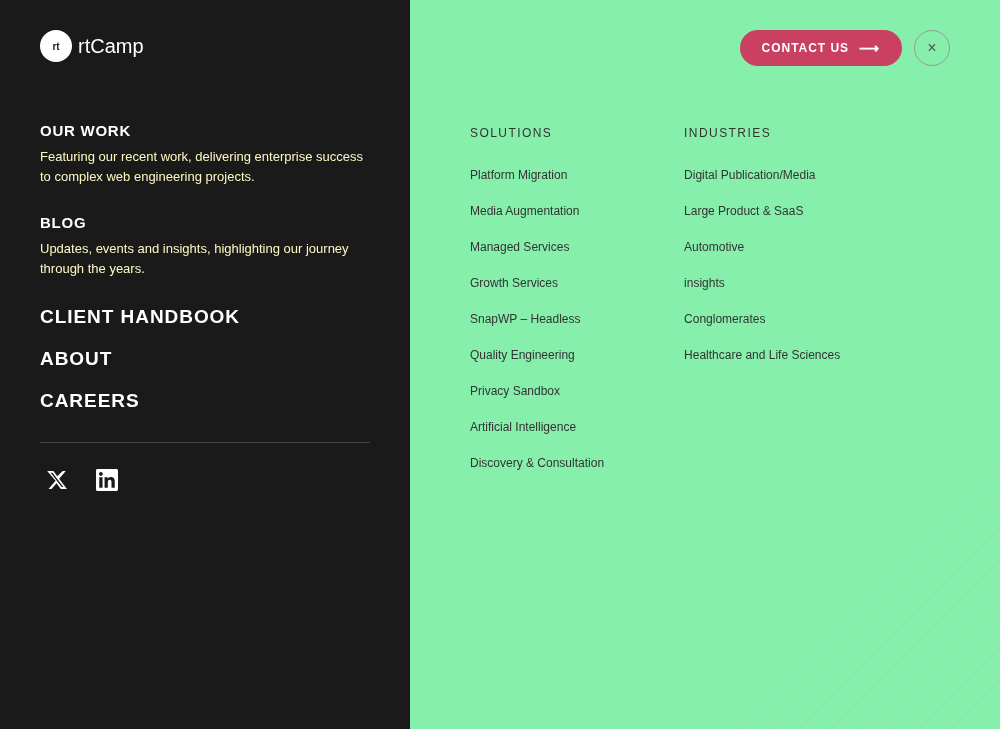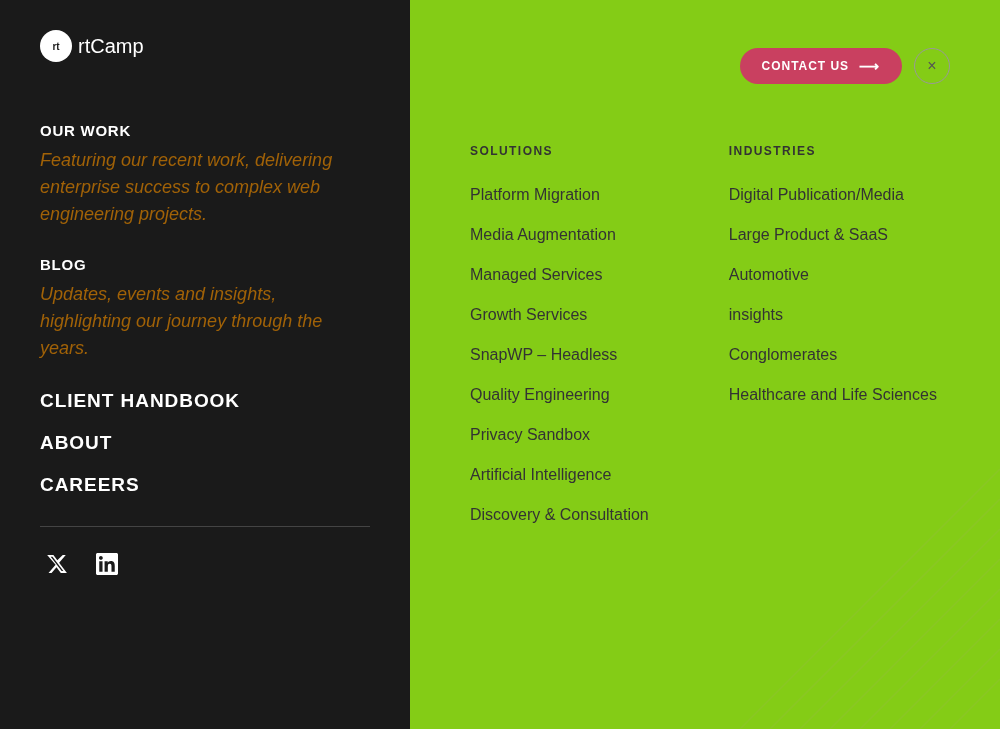--- a/index.html
+++ b/index.html
@@ -65,24 +65,23 @@
       font-size: 15px;
       font-weight: 700;
       letter-spacing: 0.05em;
       color: #fff;
       margin-bottom: 8px;
       text-transform: uppercase;
     }
 
     .nav-section-desc {
       font-family: Arial, sans-serif;
-      font-size: 18px;
-      color: #a16207;
+      font-size: 13px;
+      color: #fef9c3;
       line-height: 1.5;
-      font-style: italic;
     }
 
     .nav-link {
       display: block;
       font-family: Arial, sans-serif;
       font-size: 19px;
       font-weight: 700;
       letter-spacing: 0.05em;
       color: #fff;
       text-transform: uppercase;
@@ -113,22 +112,22 @@
     }
 
     .twitter-icon svg,
     .linkedin-icon svg {
       fill: #fff;
     }
 
     
     .right-panel {
       flex: 1;
-      background-color: #84cc16;
-      padding: 48px 50px 30px 60px;
+      background-color: #86efac;
+      padding: 30px 50px 30px 60px;
       position: relative;
       overflow: hidden;
     }
 
     .right-header {
       display: flex;
       justify-content: flex-end;
       margin-bottom: 60px;
     }
 
@@ -179,30 +178,30 @@
     }
 
     .menu-column {
       display: flex;
       flex-direction: column;
     }
 
     .menu-column-title {
       font-family: Arial, sans-serif;
       font-size: 12px;
-      font-weight: 700;
+      font-weight: 400;
       letter-spacing: 0.12em;
       color: #333;
       text-transform: uppercase;
       margin-bottom: 28px;
     }
 
     .menu-item {
       font-family: Arial, sans-serif;
-      font-size: 16px;
+      font-size: 12px;
       color: #333;
       margin-bottom: 22px;
       cursor: pointer;
       text-decoration: none;
       display: block;
     }
 
     
     .decorative-lines {
       position: absolute;

